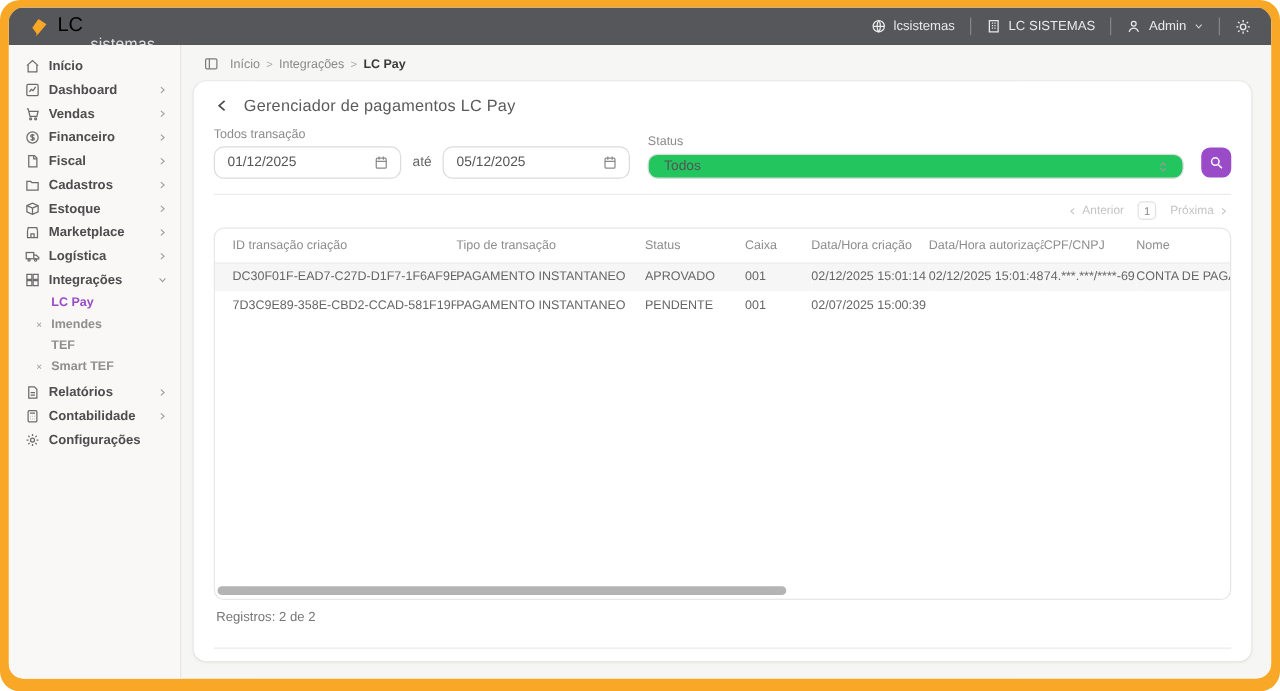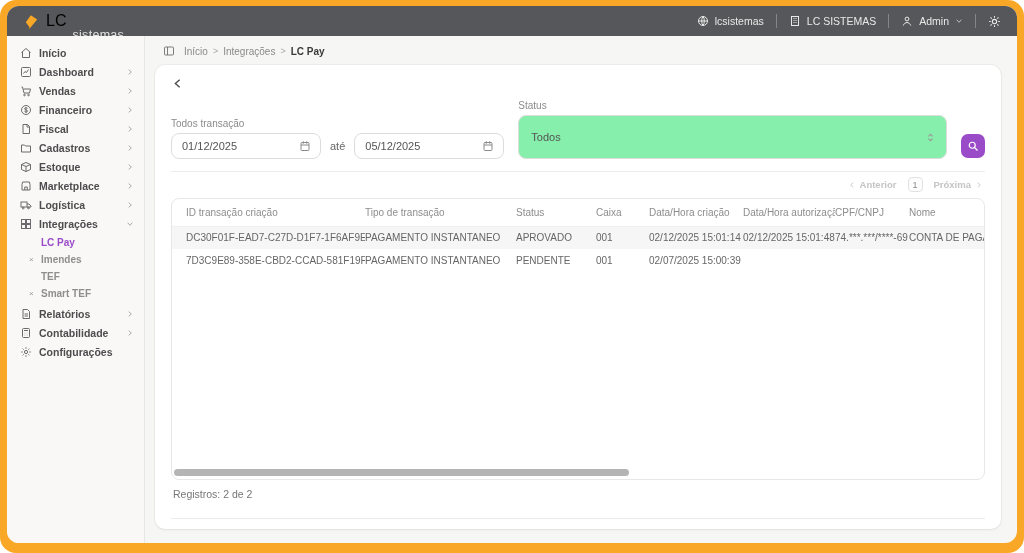--- a/index.html
+++ b/index.html
@@ -54,28 +54,28 @@
   .card-head h1 { font-size:13px; font-weight:400; margin:0; letter-spacing:.2px; }
   
   .filters { display:flex; align-items:flex-end; gap:14px; margin-top:10px; flex:none; }
   .f-label { font-size:10px; color:#8b8b8b; display:block; margin-bottom:4px; }
   .dates-row { display:flex; align-items:center; gap:9px; }
   .date-input { width:150px; height:26px; border:1px solid #dcdcdc; border-radius:8px; display:flex; align-items:center; padding:0 9px 0 10px; gap:6px; background:#fff; cursor:text; }
   .date-input input { border:none; outline:none; flex:1; font-size:11px; color:#555; font-family:inherit; background:transparent; min-width:0; padding:0; }
   .date-input svg { width:12px; height:12px; color:#8a8a8a; flex:none; }
   .ate { font-size:11px; color:#666; }
   .filter-status { flex:1; min-width:0; }
-  .select { height:44px; border:1px solid #dcdcdc; border-radius:8px; display:flex; align-items:center; justify-content:space-between; padding:0 10px 0 12px; font-size:11px; color:#555; background:#86efac; cursor:pointer; }
+  .select { height:20px; border:1px solid #dcdcdc; border-radius:8px; display:flex; align-items:center; justify-content:space-between; padding:0 10px 0 12px; font-size:11px; color:#555; background:#22c55e; cursor:pointer; }
   .select svg { width:11px; height:11px; color:#9a9a9a; }
   .search-btn { width:24px; height:24px; border:none; border-radius:7px; background:#9A4BC8; color:#fff; display:flex; align-items:center; justify-content:center; cursor:pointer; flex:none; margin-bottom:1px; }
   .search-btn svg { width:12px; height:12px; }
   .rule { border-top:1px solid #ececec; margin-top:12px; flex:none; }
   
   .pagination { display:flex; justify-content:flex-end; align-items:center; gap:11px; padding:5px 2px 6px 0; flex:none; }
-  .pg { display:flex; align-items:center; gap:4px; background:none; border:none; color:#c4c4c4; font-size:9.5px; font-family:inherit; cursor:default; padding:0;font-weight:bold; }
+  .pg { display:flex; align-items:center; gap:4px; background:none; border:none; color:#c4c4c4; font-size:9.5px; font-family:inherit; cursor:default; padding:0; }
   .pg svg { width:8px; height:8px; }
   .pg-page { min-width:15px; height:15px; border:1px solid #e2e2e2; border-radius:4px; display:flex; align-items:center; justify-content:center; font-size:9px; color:#8a8a8a; padding:0 3px; background:#fdfdfd; cursor:pointer; }
   
   .table-wrap { flex:1; border:1px solid #e7e7e7; border-radius:8px; overflow:hidden; position:relative; min-height:0; background:#fff; }
   table { border-collapse:collapse; table-layout:fixed; width:990px; }
   thead th { font-size:10px; color:#8d8d8d; font-weight:400; text-align:left; height:27px; border-bottom:1px solid #f0f0f0; padding:0 6px 0 0; white-space:nowrap; overflow:hidden; }
   tbody td { font-size:10px; color:#666; height:23px; padding:0 6px 0 0; white-space:nowrap; overflow:hidden; }
   th.c0, td.c0 { padding-left:14px; }
   tr.striped { background:#f6f6f6; }
   tbody tr { cursor:pointer; }
@@ -394,20 +394,21 @@
         </div>
       </div>
 
       <section class="card">
         <div class="card-head">
           <button class="back-btn">
             <svg viewBox="0 0 24 24">
                 <use href="#i-chev-l"></use>
               </svg>
           </button>
+          <h1>Gerenciador de pagamentos LC Pay</h1>
         </div>
 
         <div class="filters">
           <div>
             <label class="f-label">Todos transação</label>
             <div class="dates-row">
               <div class="date-input">
                 <input type="text" readonly="" value="01/12/2025" style="">
                 <svg viewBox="0 0 24 24">
                     <use href="#i-cal"></use>

